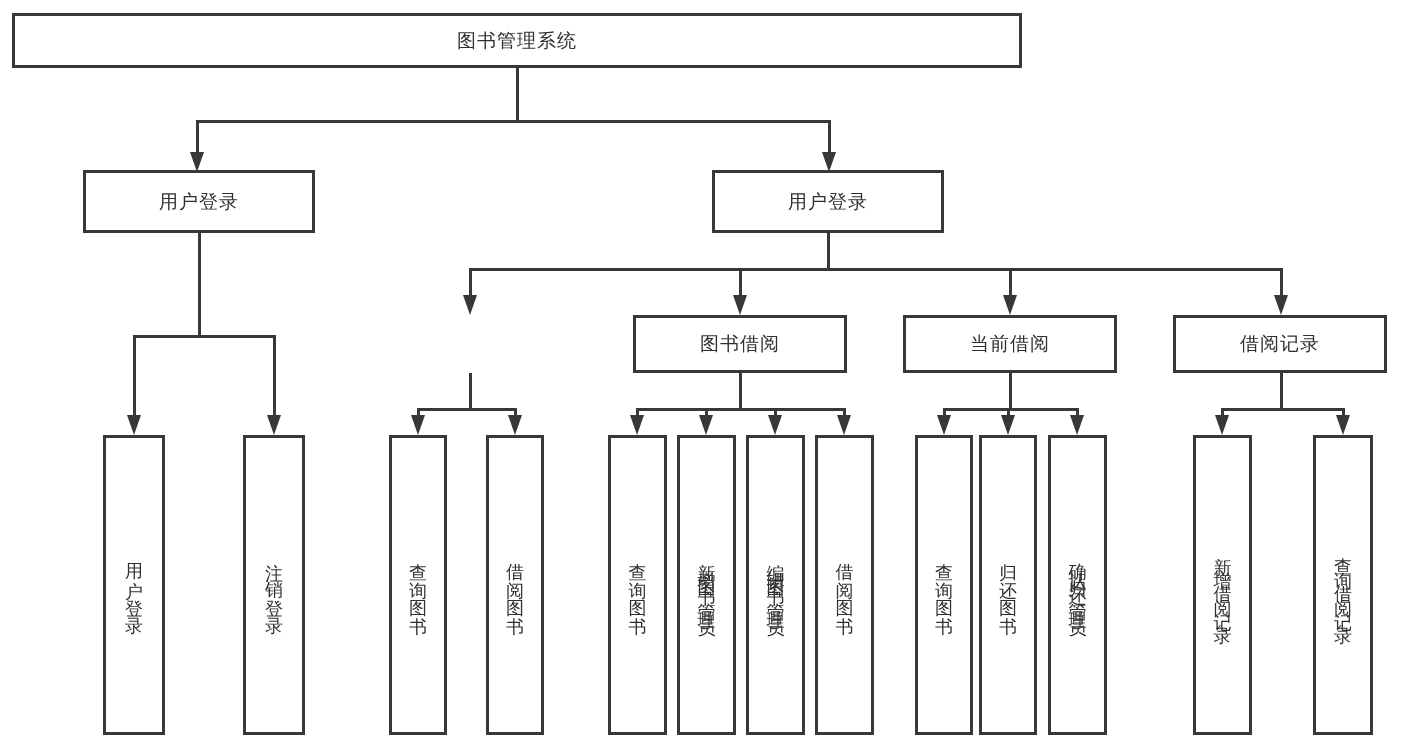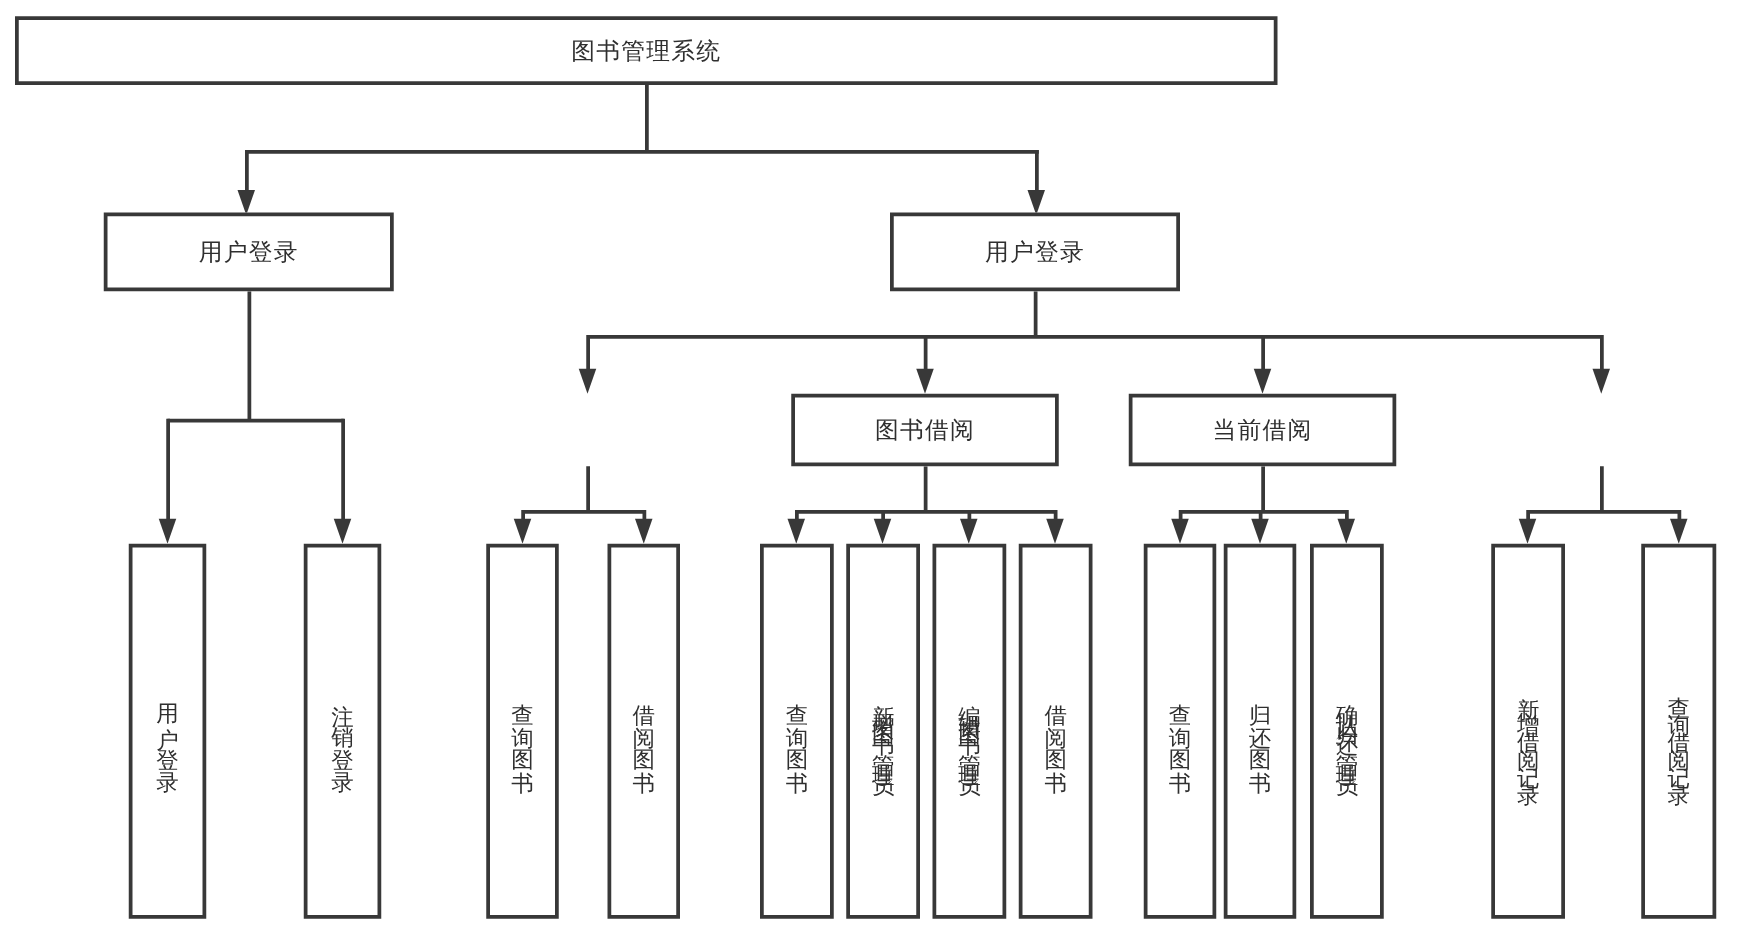--- a/index.html
+++ b/index.html
@@ -92,20 +92,21 @@
   <div class="arrow" style="left:463px;top:295px;"></div>
   <div class="vline" style="left:739px;top:268px;height:30px;"></div>
   <div class="arrow" style="left:733px;top:295px;"></div>
   <div class="vline" style="left:1009px;top:268px;height:30px;"></div>
   <div class="arrow" style="left:1003px;top:295px;"></div>
   <div class="vline" style="left:1280px;top:268px;height:30px;"></div>
   <div class="arrow" style="left:1274px;top:295px;"></div>
 
   <div class="box" style="left:903px;top:315px;width:214px;height:58px;">当前借阅</div>
   <div class="box" style="left:633px;top:315px;width:214px;height:58px;">图书借阅</div>
+  <div class="box" style="left:1173px;top:315px;width:214px;height:58px;">借阅记录</div>
 
   <div class="vline" style="left:469px;top:373px;height:37px;"></div>
   <div class="hline" style="left:418px;top:408px;width:98px;"></div>
   <div class="vline" style="left:417px;top:408px;height:12px;"></div>
   <div class="arrow" style="left:411px;top:415px;"></div>
   <div class="vline" style="left:514px;top:408px;height:12px;"></div>
   <div class="arrow" style="left:508px;top:415px;"></div>
 
   <div class="vline" style="left:739px;top:373px;height:37px;"></div>
   <div class="hline" style="left:637px;top:408px;width:208px;"></div>

